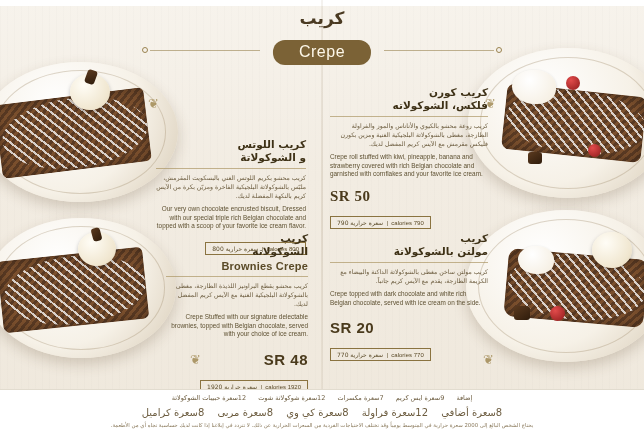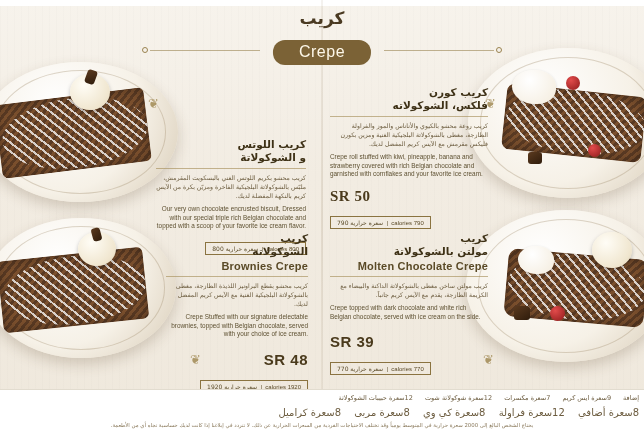--- a/index.html
+++ b/index.html
@@ -135,21 +135,21 @@
   .orn { position:absolute; color:#a28b55; font-size: 13px; opacity:.85; }
 
   
   .footer {
     position:absolute; left:0; bottom:0; width:644px; height:52px;
     background:#ffffff;
     border-top:1px solid #e2dccf;
   }
   .footer-row1, .footer-row2 {
     position:absolute; left:0; right:0;
-    direction: rtl; 
+    direction: rtl; text-align:center;
     font-family:"DejaVu Sans", sans-serif;
     color:#6b5b3e;
   }
   .footer-row1 { top: 4px; font-size: 6.5px; }
   .footer-row2 { top: 17px; font-size: 10px; }
   .footer-note {
     position:absolute; left:0; right:0; top: 31px;
     direction: rtl; text-align:center;
     font-family:"DejaVu Sans", sans-serif;
     font-size: 5.4px; color:#8a7a5c; line-height: 8px;
@@ -274,26 +274,25 @@
       </span>
     </div>
   </div>
   <div class="orn" style="left:190px; top:352px;">❦</div>
 
   <div class="item" style="left:330px; top:232px; width:158px;">
     <div class="ar-name rtl">
       <span>كريب</span><br>
       <span>مولتن بالشوكولاتة</span>
     </div>
-    <div class="en-name" style="text-align:right;">Molten Chocolate Crepe</div>
     <div class="sep"></div>
     <div class="ar-desc">كريب مولتن ساخن مغطى بالشوكولاتة الداكنة والبيضاء مع الكريمة الطازجة، يقدم مع الآيس كريم جانباً.</div>
     <div class="en-desc" style="text-align:left;">Crepe topped with dark chocolate and white rich Belgian chocolate, served with ice cream on the side.</div>
     <div style="text-align:left; margin-top:12px;">
-      <span class="price">SR 39</span>
+      <span class="price">SR 20</span>
     </div>
     <div style="text-align:left; margin-top:6px;">
       <span class="cal-box">
         <span class="ar">سعرة حرارية 770</span>
         &nbsp;|&nbsp;
         <span>calories 770</span>
       </span>
     </div>
   </div>
   <div class="orn" style="right:150px; top:352px;">❦</div>

